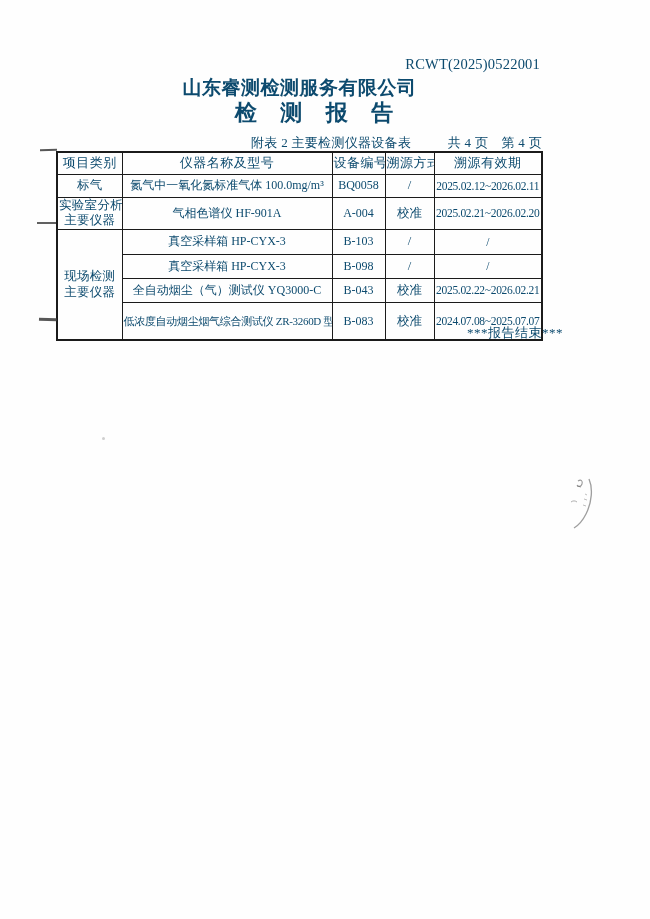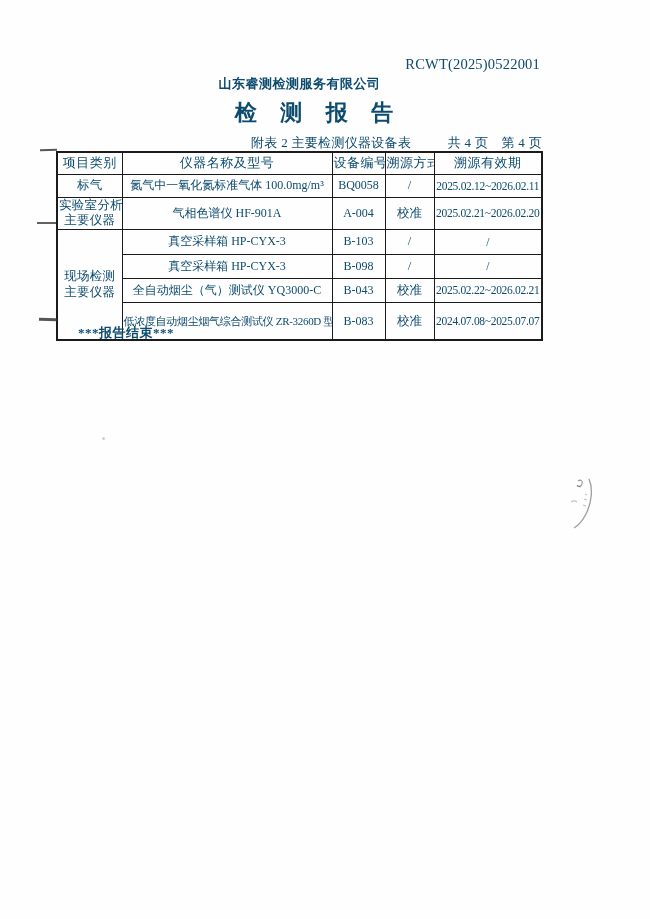--- a/index.html
+++ b/index.html
@@ -25,21 +25,21 @@
     font-size: 14.5px;
     letter-spacing: 0.2px;
     white-space: nowrap;
   }
   .company {
     position: absolute;
     top: 75px;
     left: 57px;
     width: 485px;
     text-align: center;
-    font-size: 13px;
+    font-size: 19px;
     font-weight: 600;
     letter-spacing: 0.5px;
     white-space: nowrap;
   }
   .title {
     position: absolute;
     top: 98px;
     left: 74px;
     width: 485px;
     text-align: center;
@@ -103,23 +103,23 @@
   tr.h-r2    { height: 28px; }
   tr.h-r3    { height: 25px; }
   tr.h-r4    { height: 24px; }
   tr.h-r5    { height: 24px; margin-top: 40px; }
   tr.h-r6    { height: 38px; }
   .end-note {
     position: absolute;
     top: 324px;
     left: 78px;
     width: 485px;
-    text-align: left;
+    text-align: right;
     font-size: 13px;
-    font-weight: 700;
+    font-weight: 400;
     letter-spacing: 0.5px;
     white-space: nowrap;
   }
   .artifact { position: absolute; }
   .dash1 { top: 149px; left: 40px; width: 17px; height: 2px; background: #3a3a3a; transform: rotate(-2deg); opacity: .85; }
   .dash2 { top: 222px; left: 37px; width: 19px; height: 2px; background: #3a3a3a; opacity: .8; }
   .dash3 { top: 318px; left: 39px; width: 18px; height: 2.5px; background: #3a3a3a; transform: rotate(2deg); opacity: .85; }
   .dot1  { top: 437px; left: 102px; width: 3px; height: 3px; background: #cfcfcf; border-radius: 50%; }
   .squiggle { top: 472px; left: 568px; width: 32px; height: 58px; }
 </style>

